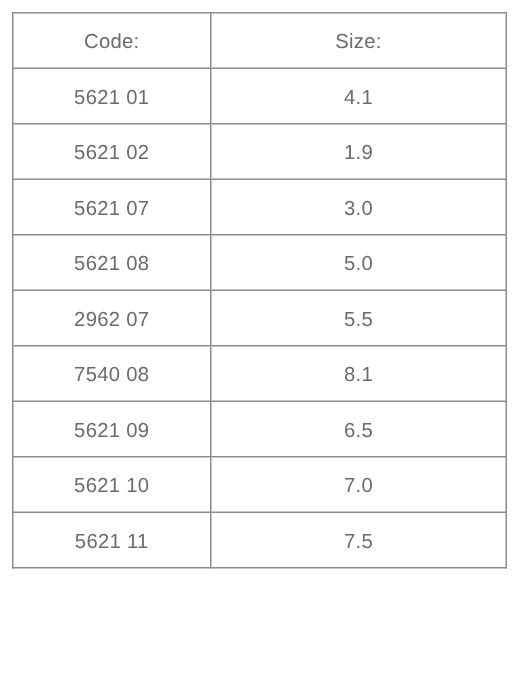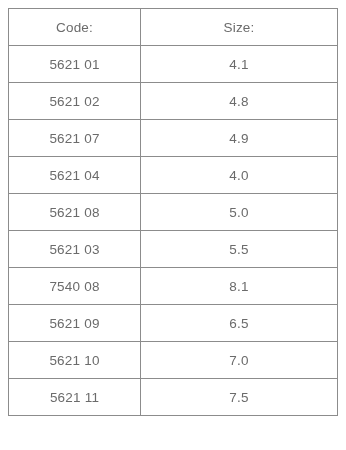--- a/index.html
+++ b/index.html
@@ -61,36 +61,32 @@
         <th>Size:</th>
       </tr>
     </thead>
     <tbody id="table-body">
         <tr>
           <td>5621 01</td>
           <td>4.1</td>
         </tr>
         <tr>
           <td>5621 02</td>
-          <td>4.8</td>
+          <td>1.9</td>
         </tr>
         <tr>
           <td>5621 07</td>
-          <td>4.9</td>
-        </tr>
-        <tr>
-          <td>5621 04</td>
-          <td>4.0</td>
+          <td>3.0</td>
         </tr>
         <tr>
           <td>5621 08</td>
           <td>5.0</td>
         </tr>
         <tr>
-          <td>5621 03</td>
+          <td>2962 07</td>
           <td>5.5</td>
         </tr>
         <tr>
           <td>7540 08</td>
           <td>8.1</td>
         </tr>
         <tr>
           <td>5621 09</td>
           <td>6.5</td>
         </tr>

